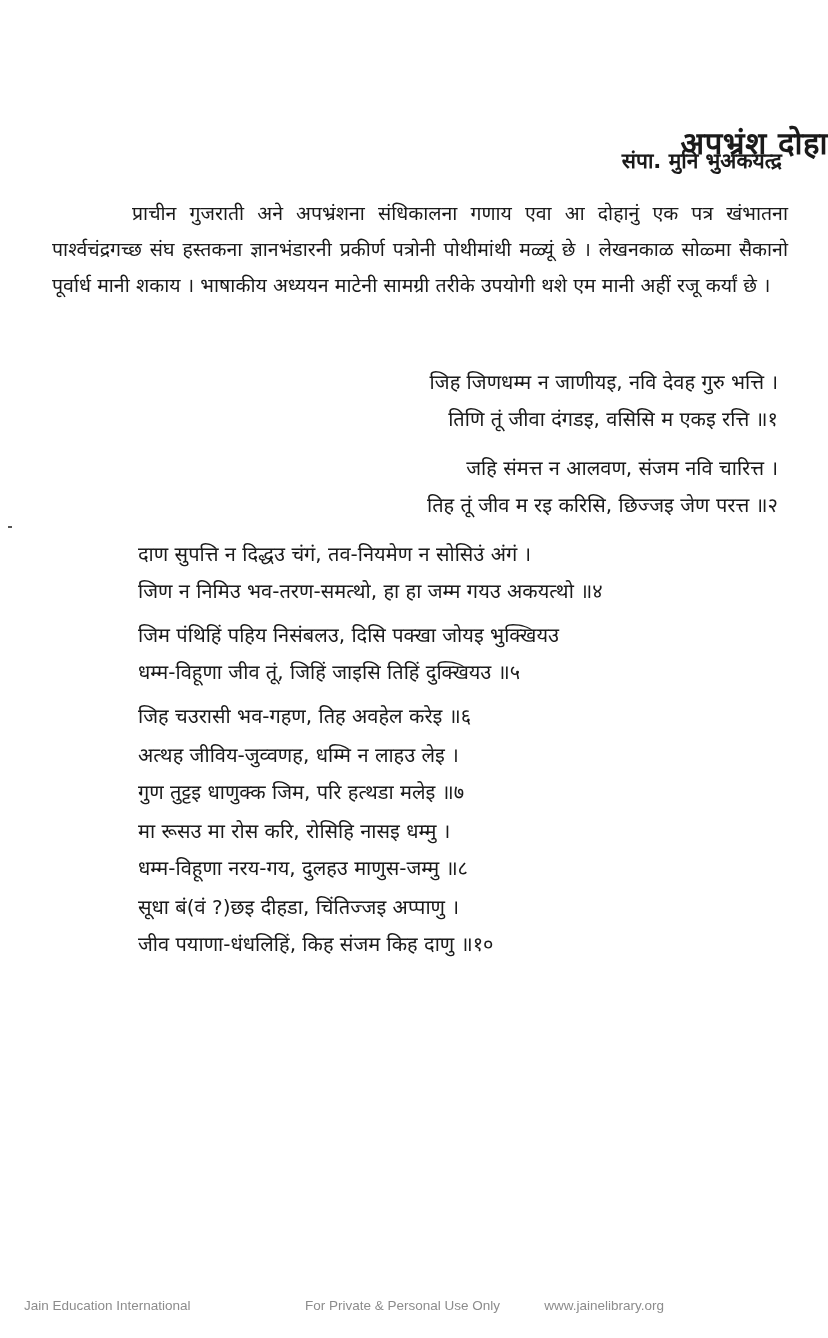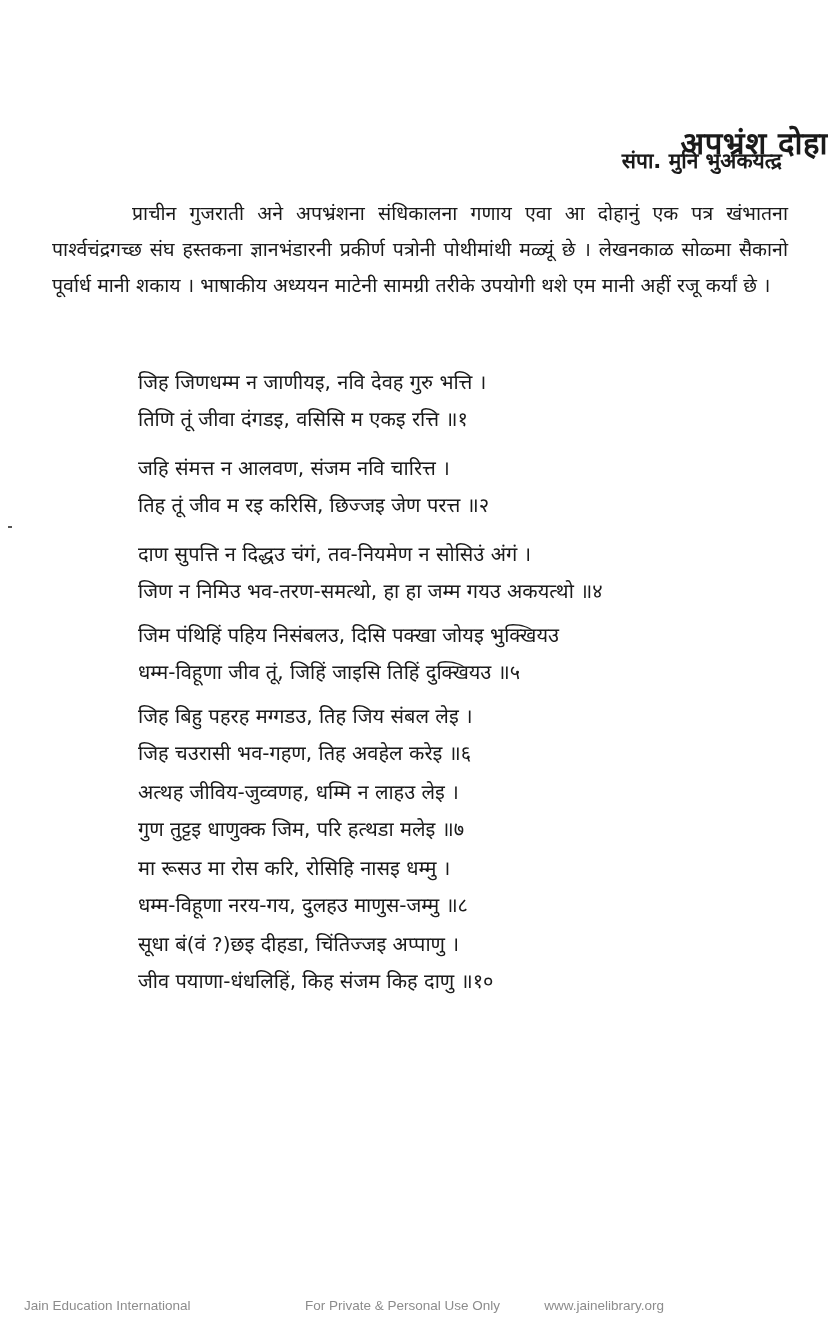--- a/index.html
+++ b/index.html
@@ -51,21 +51,21 @@
     }
     .verse {
       margin: 0;
       font-size: 20px;
       line-height: 37px;
     }
     .verse .line {
       display: block;
       white-space: nowrap;
     }
-    .verse-gap-lg { margin-bottom: 12px; }
+    .verse-gap-lg { margin-bottom: 12px; text-align: right; }
     .verse-gap-md { margin-bottom: 7px; }
     .verse-gap-sm { margin-bottom: 2px; }
     .footer {
       position: absolute;
       left: 0;
       top: 1298px;
       width: 688px;
       height: 20px;
       font-family: "Liberation Sans", sans-serif;
       font-size: 13.5px;
@@ -105,21 +105,20 @@
   </div>
   <div class="verse verse-gap-md">
     <span class="line">दाण सुपत्ति न दिद्धउ चंगं, तव-नियमेण न सोसिउं अंगं ।</span>
     <span class="line">जिण न निमिउ भव-तरण-समत्थो, हा हा जम्म गयउ अकयत्थो ॥४</span>
   </div>
   <div class="verse verse-gap-md">
     <span class="line">जिम पंथिहिं पहिय निसंबलउ, दिसि पक्खा जोयइ भुक्खियउ</span>
     <span class="line">धम्म-विहूणा जीव तूं, जिहिं जाइसि तिहिं दुक्खियउ ॥५</span>
   </div>
   <div class="verse verse-gap-sm">
-    <span class="line">जिह बिहु पहरह मग्गडउ, तिह जिय संबल लेइ ।</span>
     <span class="line">जिह चउरासी भव-गहण, तिह अवहेल करेइ ॥६</span>
   </div>
   <div class="verse verse-gap-sm">
     <span class="line">अत्थह जीविय-जुव्वणह, धम्मि न लाहउ लेइ ।</span>
     <span class="line">गुण तुट्टइ धाणुक्क जिम, परि हत्थडा मलेइ ॥७</span>
   </div>
   <div class="verse verse-gap-sm">
     <span class="line">मा रूसउ मा रोस  करि, रोसिहि नासइ धम्मु ।</span>
     <span class="line">धम्म-विहूणा नरय-गय, दुलहउ माणुस-जम्मु ॥८</span>
   </div>

